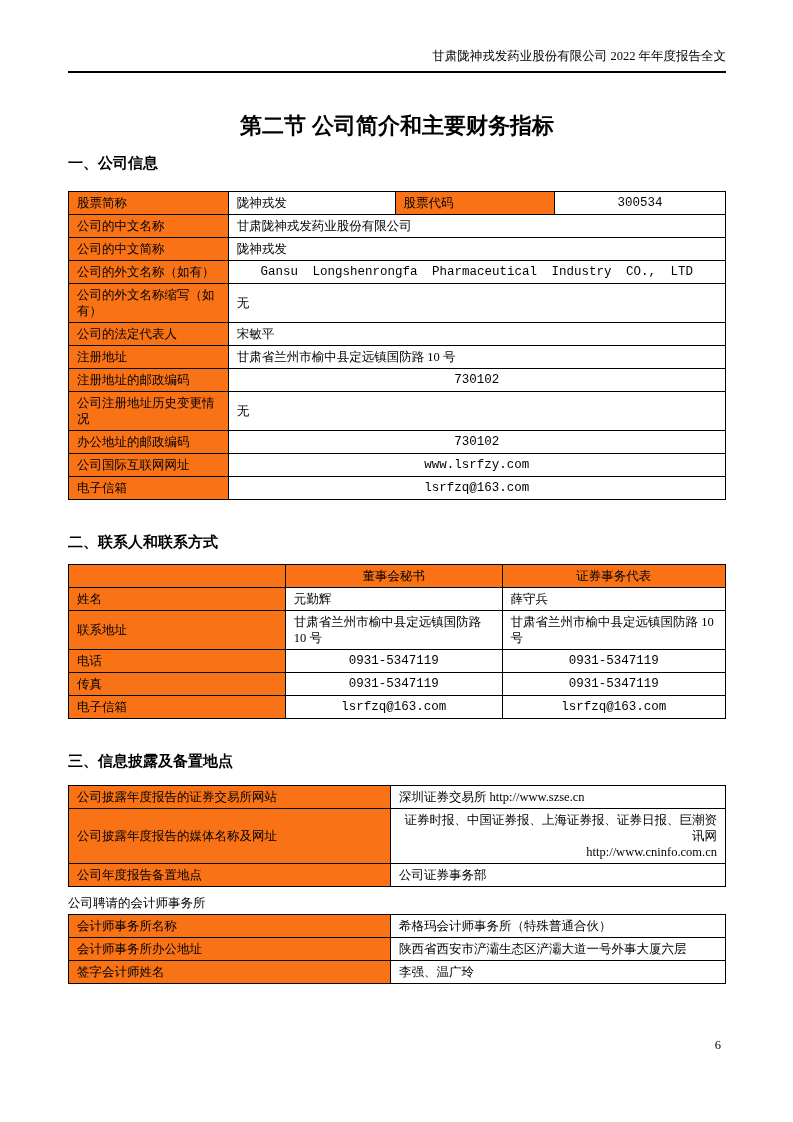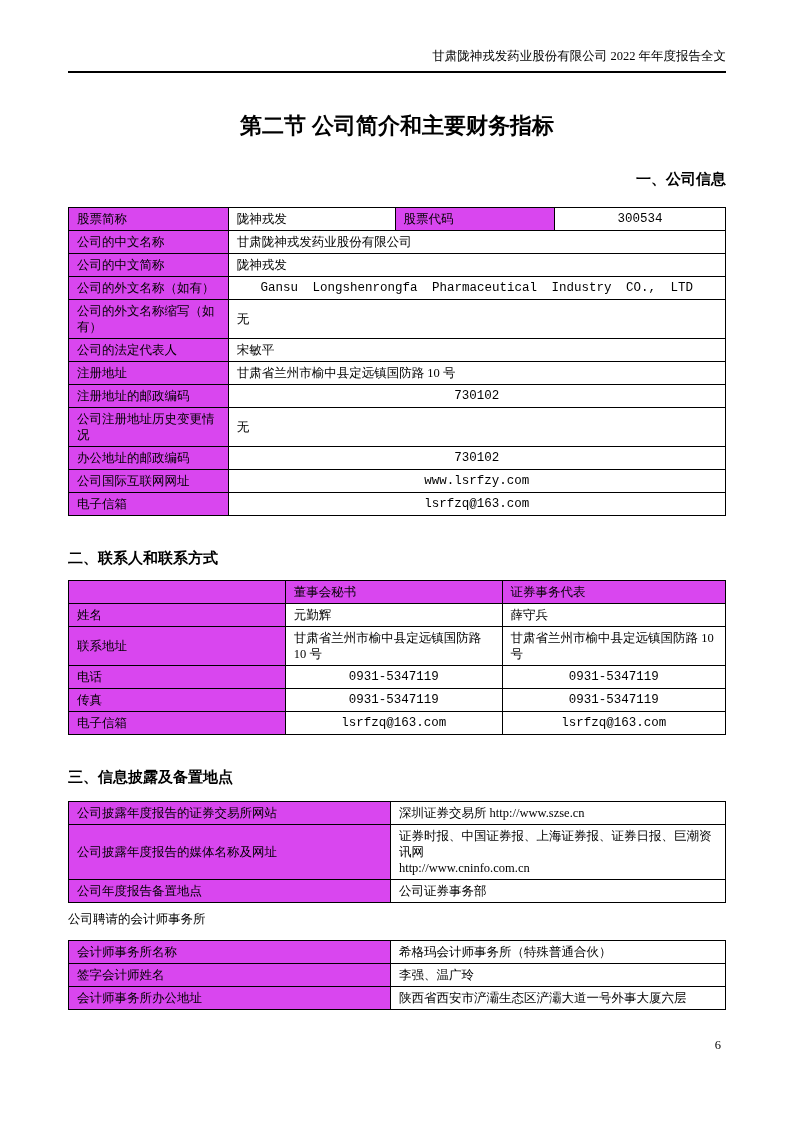--- a/index.html
+++ b/index.html
@@ -28,44 +28,44 @@
     font-size:22px;
     line-height:30px;
   }
   .sec-heading {
     margin:0;
     font-family:"Liberation Sans","DejaVu Sans",sans-serif;
     font-weight:bold;
     font-size:15px;
     line-height:20px;
   }
-  .mt-28 { margin-top:28px;text-align:right; }
+  .mt-28 { margin-top:12px; }
   .mt-18 { margin-top:18px; }
   .mt-16 { margin-top:32px; }
   .mt-12 { margin-top:12px; }
   .mt-8  { margin-top:14px; }
-  .mt-6  { margin-top:12px; }
+  .mt-6  { margin-top:2px; }
   table.grid {
     width:100%;
     border-collapse:collapse;
     table-layout:fixed;
   }
   table.grid td {
     border:1px solid #000;
     font-size:12.5px;
     line-height:16px;
     padding:3px 8px;
     vertical-align:middle;
     overflow-wrap:break-word;
   }
-  td.lbl { background:#d946ef; }
-  td.center { }
+  td.lbl { background:#f97316; }
+  td.center { text-align:center; }
   .mono { font-family:"Liberation Mono","DejaVu Sans Mono",monospace; font-size:12px;text-align:center; }
   .eng  { word-spacing:7px; }
-  .pre  { white-space:pre-line; }
+  .pre  { white-space:pre-line;text-align:right; }
   .intro-line { margin:8px 0 0 0; font-size:12.5px; line-height:17px; }
   .page-number {
     position:absolute;
     right:72px; top:1038px;
     font-size:12.5px;
   }
 </style>
 </head>
 <body>
 
@@ -211,25 +211,25 @@
     <colgroup>
         <col style="width:49%">
         <col style="width:51%">
       </colgroup>
     <tbody>
         <tr>
       <td class="lbl">会计师事务所名称</td>
       <td>希格玛会计师事务所（特殊普通合伙）</td>
     </tr>
     <tr>
+      <td class="lbl">会计师事务所办公地址</td>
+      <td>陕西省西安市浐灞生态区浐灞大道一号外事大厦六层</td>
+    </tr>
+    <tr>
       <td class="lbl">签字会计师姓名</td>
       <td>李强、温广玲</td>
     </tr>
-    <tr>
-      <td class="lbl">会计师事务所办公地址</td>
-      <td>陕西省西安市浐灞生态区浐灞大道一号外事大厦六层</td>
-    </tr>
   </tbody>
     </table>
 
   <div class="page-number">6</div>
 
 </div>
 
 </body></html>

